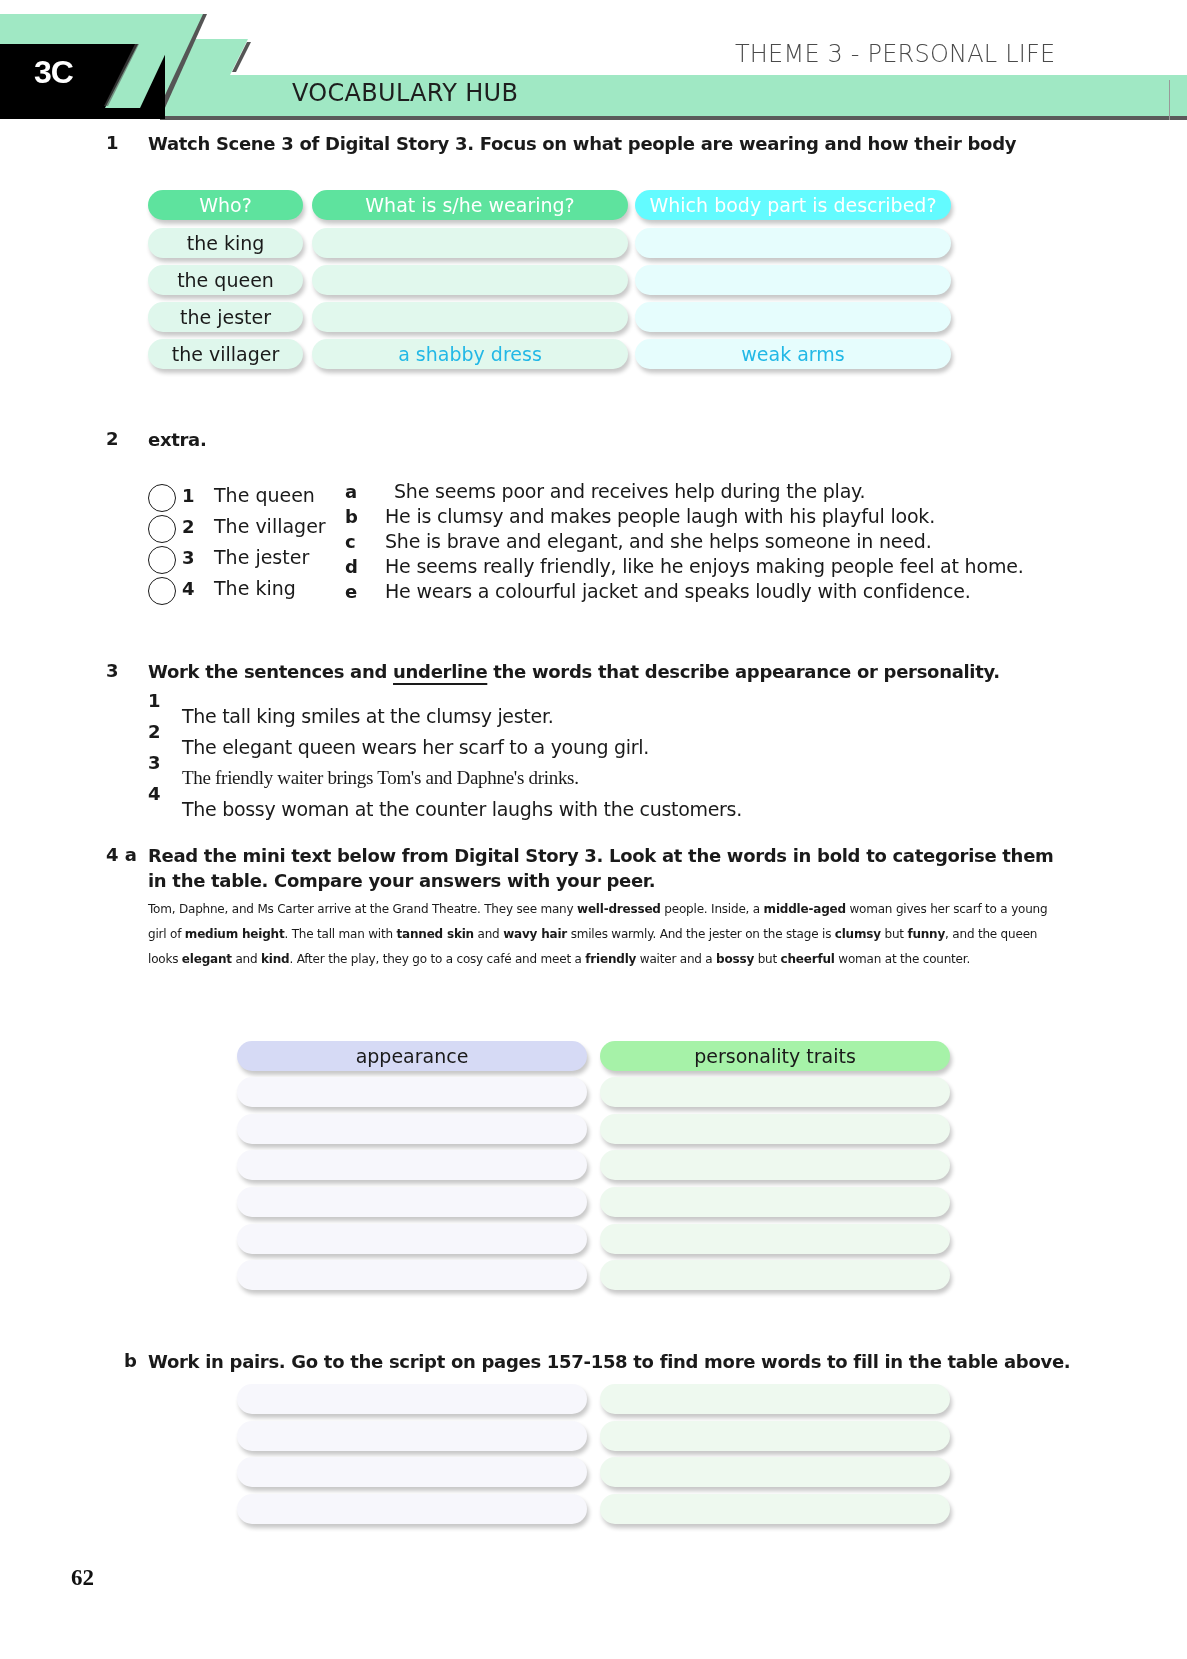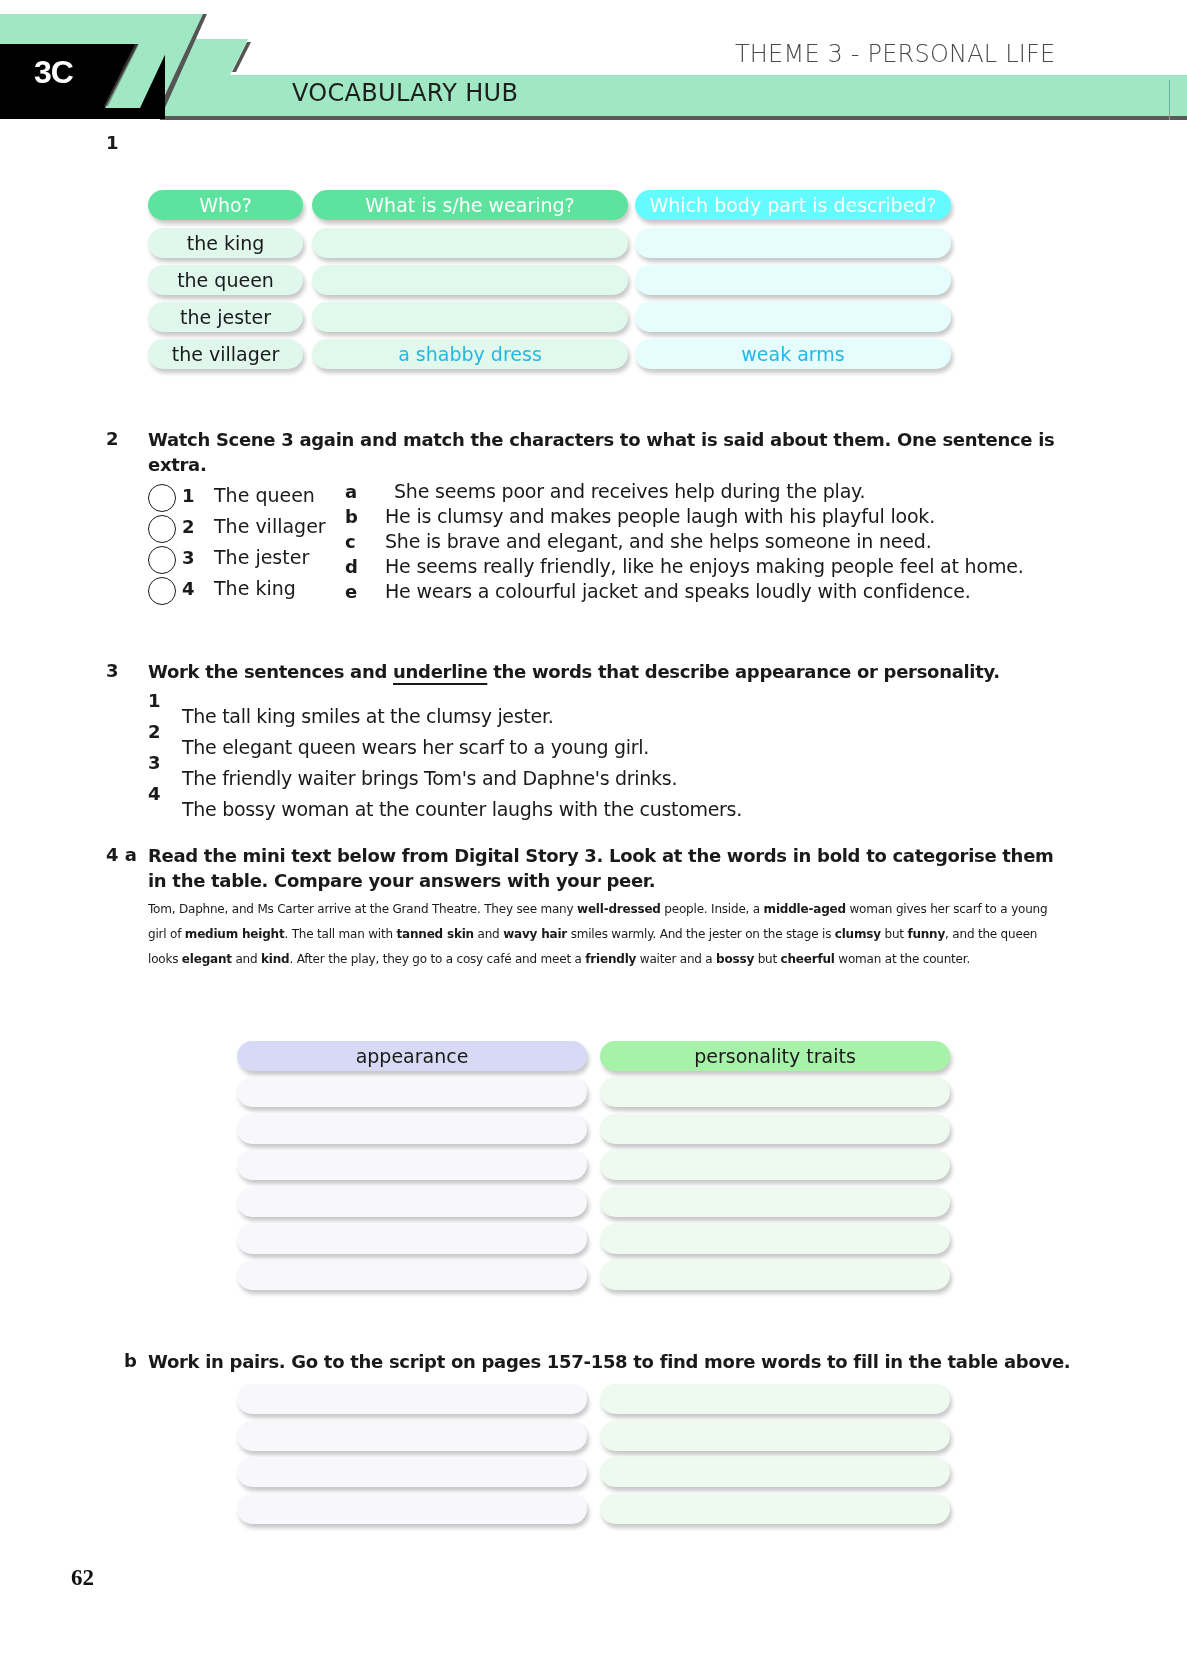--- a/index.html
+++ b/index.html
@@ -69,20 +69,21 @@
     <polygon points="135,44 139,44 108,106 104,106" fill="#555" opacity="0.6"></polygon>
   </svg>
   <div class="hdr-badge">3C</div>
   <div class="hdr-theme">THEME 3 - PERSONAL LIFE</div>
   <div class="hdr-title">VOCABULARY HUB</div>
 </div>
 
 <div>
   <div class="ex-num" style="left:106px; top:132px;">1</div>
   <div class="ex-instr" style="left:148px; top:131px;">
+    <div>Watch Scene 3 of Digital Story 3. Focus on what people are wearing and how their body</div>
   </div>
 
   <div>
     <div class="pill t1-h t1-h-green" style="left:148px; top:190px; width:155px; height:30px;">Who?</div>
     <div class="pill t1-h t1-h-green" style="left:312px; top:190px; width:316px; height:30px;">What is s/he wearing?</div>
     <div class="pill t1-h t1-h-cyan" style="left:635px; top:190px; width:316px; height:30px;">Which body part is described?</div>
 
     <div class="pill t1-who" style="left:148px; top:228px; width:155px; height:30px;">the king</div>
     <div class="pill t1-wear" style="left:312px; top:228px; width:316px; height:30px;"></div>
     <div class="pill t1-body" style="left:635px; top:228px; width:316px; height:30px;"></div>
@@ -97,21 +98,20 @@
 
     <div class="pill t1-who" style="left:148px; top:339px; width:155px; height:30px;">the villager</div>
     <div class="pill t1-wear" style="left:312px; top:339px; width:316px; height:30px;">a shabby dress</div>
     <div class="pill t1-body" style="left:635px; top:339px; width:316px; height:30px;">weak arms</div>
   </div>
 </div>
 
 <div>
   <div class="ex-num" style="left:106px; top:428px;">2</div>
   <div class="ex-instr" style="left:148px; top:427px;">
-    <div>Watch Scene 3 again and match the characters to what is said about them. One sentence is</div>
     <div>extra.</div>
   </div>
 
   <div>
     <div class="ex2-circle" style="left:148px; top:484px;"></div>
     <div class="ex2-n" style="left:182px; top:485px;">1</div>
     <div class="ex2-name" style="left:214px; top:484px;">The queen</div>
 
     <div class="ex2-circle" style="left:148px; top:515px;"></div>
     <div class="ex2-n" style="left:182px; top:516px;">2</div>
@@ -142,21 +142,21 @@
 
 <div>
   <div class="ex-num" style="left:106px; top:660px;">3</div>
   <div class="ex-instr" style="left:148px; top:659px;"><span>Work the sentences and </span><span class="ul">underline</span><span> the words that describe appearance or personality.</span></div>
 
   <div class="ex3-n" style="left:148px; top:690px;">1</div>
   <div class="ex3-s" style="left:182px; top:689px;">The tall king smiles at the clumsy jester.</div>
   <div class="ex3-n" style="left:148px; top:721px;">2</div>
   <div class="ex3-s" style="left:182px; top:720px;">The elegant queen wears her scarf to a young girl.</div>
   <div class="ex3-n" style="left:148px; top:752px;">3</div>
-  <div class="ex3-s" style="left:182px; top:751px;">The friendly waiter brings Tom's and Daphne's drinks.</div>
+  <div class="ex3-s" style="left:182px; top:751px;font-family:Liberation Serif, serif;">The friendly waiter brings Tom's and Daphne's drinks.</div>
   <div class="ex3-n" style="left:148px; top:783px;">4</div>
   <div class="ex3-s" style="left:182px; top:782px;">The bossy woman at the counter laughs with the customers.</div>
 </div>
 
 <div>
   <div class="ex-num" style="left:106px; top:844px;text-align:right;">4 a</div>
   <div class="ex-instr" style="left:148px; top:843px;">
     <div>Read the mini text below from Digital Story 3. Look at the words in bold to categorise them</div>
     <div>in the table. Compare your answers with your peer.</div>
   </div>

